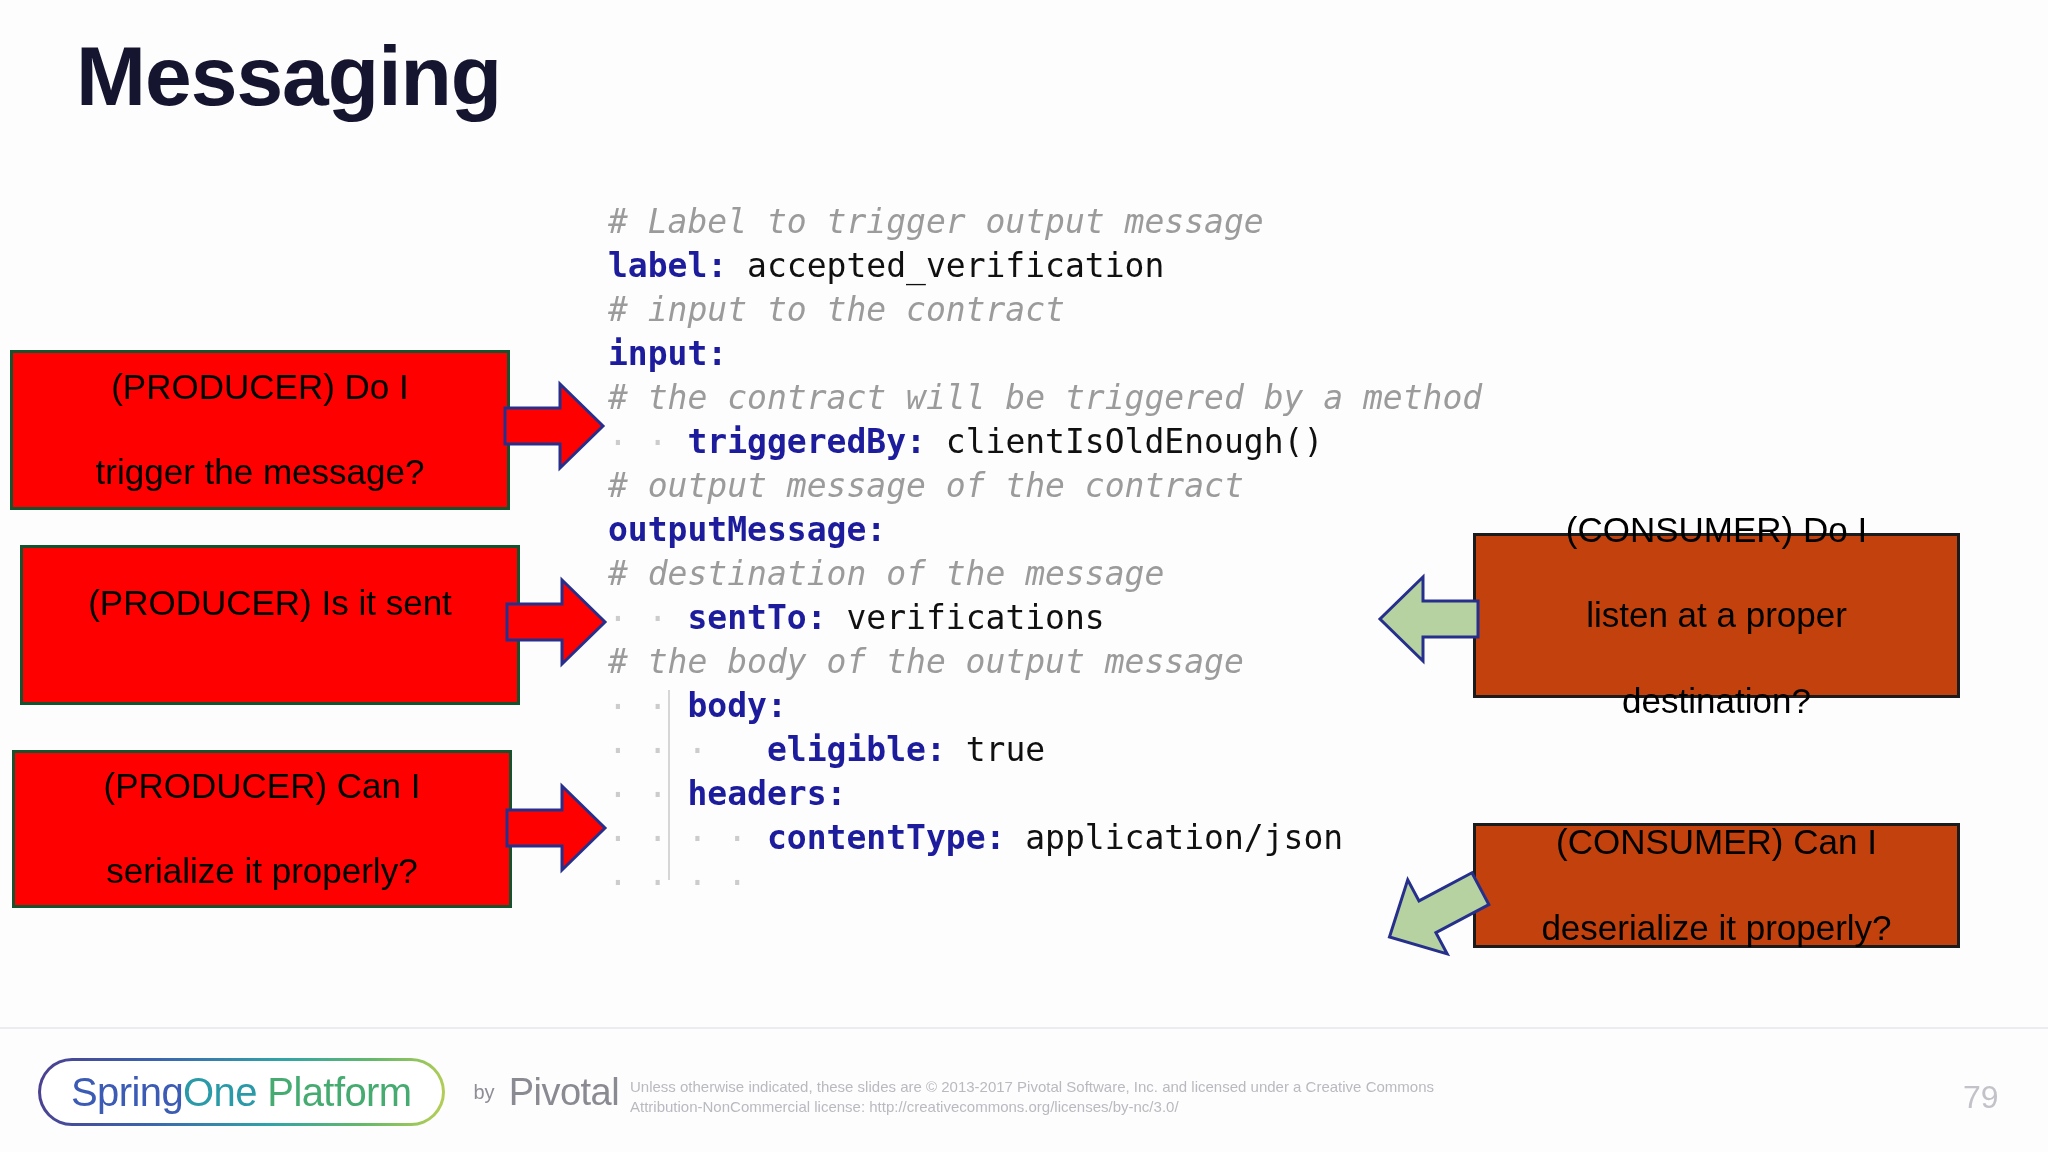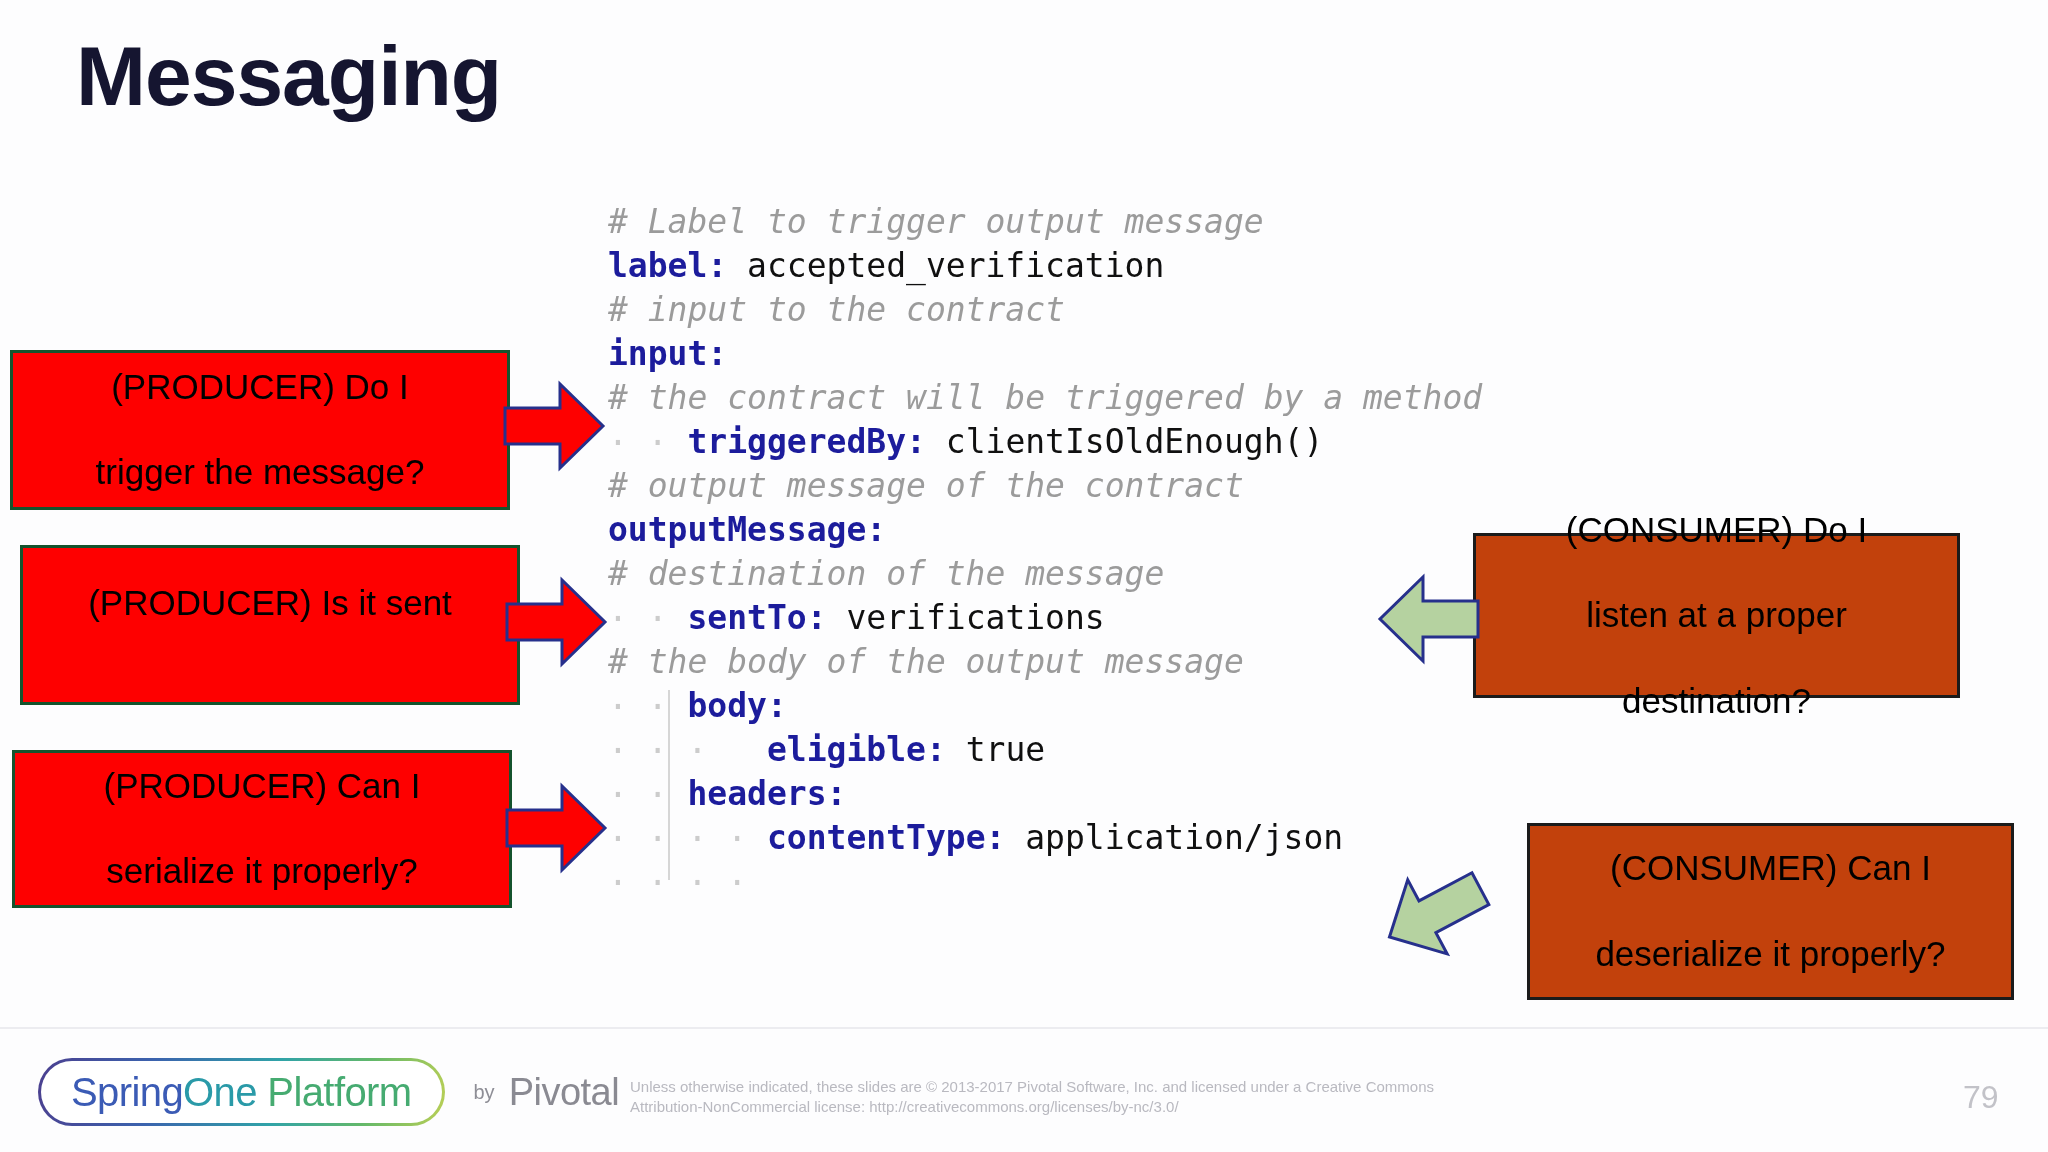--- a/index.html
+++ b/index.html
@@ -140,21 +140,21 @@
   </svg>
 
   <svg class="arrow-svg" style="left:507px;top:782px;" width="100" height="92" viewBox="0 0 100 92">
     <polygon points="0,28 55,28 55,4 98,46 55,88 55,64 0,64" fill="#fe0000" stroke="#26308c" stroke-width="3"></polygon>
   </svg>
 
   <div class="callout green" style="left:1473px;top:533px;width:487px;height:165px;">
     <span><span>(CONSUMER) Do I</span><br><span>listen at a proper</span><br><span>destination?</span></span>
   </div>
 
-  <div class="callout green" style="left:1527px;top:823px;width:487px;height:177px;">
+  <div class="callout green" style="left:1473px;top:823px;width:487px;height:125px;">
     <span><span>(CONSUMER) Can I</span><br><span>deserialize it properly?</span></span>
   </div>
 
   <svg class="arrow-svg" style="left:1378px;top:573px;" width="100" height="92" viewBox="0 0 100 92">
     <polygon points="100,28 45,28 45,4 2,46 45,88 45,64 100,64" fill="#b5d2a0" stroke="#26308c" stroke-width="3"></polygon>
   </svg>
 
   <svg class="arrow-svg" style="left:1376px;top:845px;transform:rotate(-28deg);transform-origin:100px 46px;" width="105" height="92" viewBox="0 0 105 92">
     <polygon points="105,28 45,28 45,4 2,46 45,88 45,64 105,64" fill="#b5d2a0" stroke="#26308c" stroke-width="3"></polygon>
   </svg>

